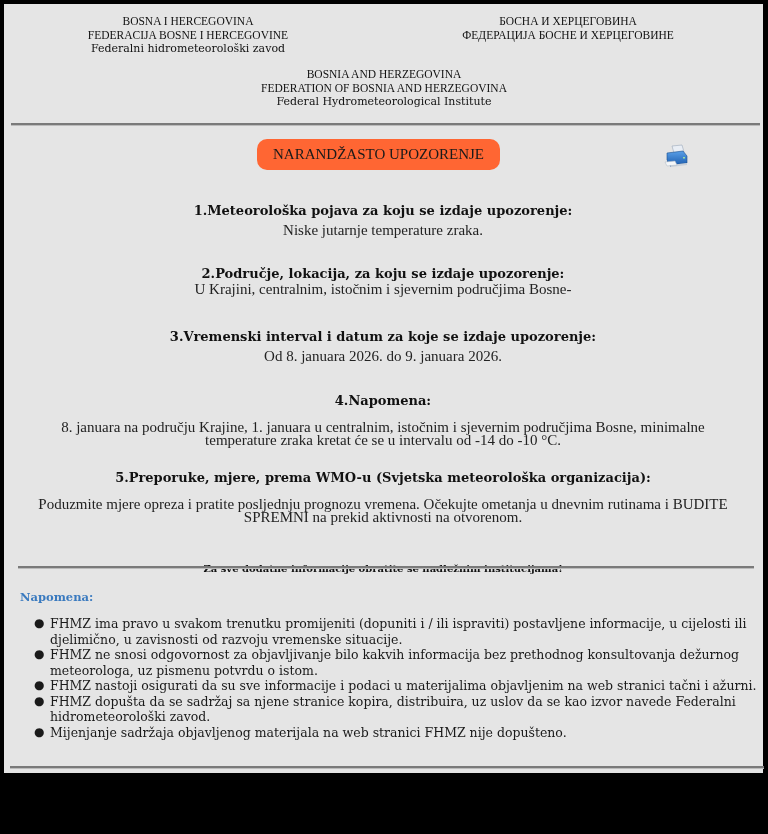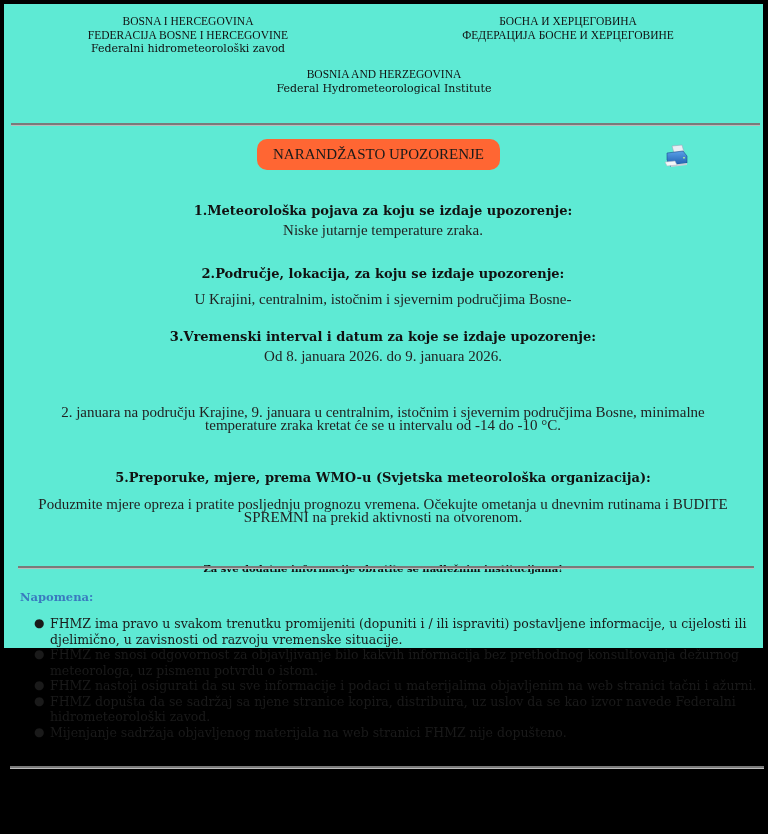--- a/index.html
+++ b/index.html
@@ -6,22 +6,22 @@
   body {
     width: 768px; height: 834px;
     background: #000;
     font-family: "DejaVu Serif", "Liberation Serif", serif;
     color: #222;
     overflow: hidden;
   }
   .page {
     position: absolute;
     left: 4px; top: 4px;
-    width: 759px; height: 644px;
-    background: #5eead4;
+    width: 759px; height: 769px;
+    background: #e5e5e5;
   }
   .hdr-block {
     position: absolute;
     text-align: center;
     font-size: 11.5px;
     line-height: 13.5px;
     font-family: "Liberation Serif", serif;
     color: #111;
   }
   .hdr-block .bold { font-weight: normal; font-family: "DejaVu Serif", serif; font-size: 11px; }
@@ -123,20 +123,21 @@
     <div class="bold">Federalni hidrometeorološki zavod</div>
   </div>
 
   <div class="hdr-block" id="hdr-cyr">
     <div>БОСНА И ХЕРЦЕГОВИНА</div>
     <div>ФЕДЕРАЦИЈА БОСНЕ И ХЕРЦЕГОВИНЕ</div>
   </div>
 
   <div class="hdr-block" id="hdr-en">
     <div>BOSNIA AND HERZEGOVINA</div>
+    <div>FEDERATION OF BOSNIA AND HERZEGOVINA</div>
     <div class="bold">Federal Hydrometeorological Institute</div>
   </div>
 
   <div class="rule" id="rule1"></div>
 
   <div class="warn-badge" style="background: rgb(255, 102, 51);">NARANDŽASTO UPOZORENJE</div>
 
   <div class="print-btn">
     <svg width="26" height="24" viewBox="0 0 26 24">
       <defs>
@@ -154,30 +155,31 @@
     </svg>
   </div>
 
   <div class="sec" style="top:199px;">
     <div class="sec-title">1.Meteorološka pojava za koju se izdaje upozorenje:</div>
     <div class="sec-body" style="margin-top:6px;">Niske jutarnje temperature zraka.</div>
   </div>
 
   <div class="sec" style="top:262px;">
     <div class="sec-title">2.Područje, lokacija, za koju se izdaje upozorenje:</div>
-    <div class="sec-body" style="margin-top:12px;">U Krajini, centralnim, istočnim i sjevernim područjima Bosne-</div>
+    <div class="sec-body" style="margin-top:2px;">U Krajini, centralnim, istočnim i sjevernim područjima Bosne-</div>
   </div>
 
   <div class="sec" style="top:325px;">
     <div class="sec-title">3.Vremenski interval i datum za koje se izdaje upozorenje:</div>
     <div class="sec-body" style="margin-top:6px;">Od 8. januara 2026. do 9. januara 2026.</div>
   </div>
 
   <div class="sec" style="top:389px;">
-    <div class="sec-body" style="margin-top:13px; padding:0 10px;">2. januara na području Krajine, 9. januara u centralnim, istočnim i sjevernim područjima Bosne, minimalne temperature zraka kretat će se u intervalu od -14 do -10 °C.</div>
+    <div class="sec-title">4.Napomena:</div>
+    <div class="sec-body" style="margin-top:13px; padding:0 10px;">8. januara na području Krajine, 1. januara u centralnim, istočnim i sjevernim područjima Bosne, minimalne temperature zraka kretat će se u intervalu od -14 do -10 °C.</div>
   </div>
 
   <div class="sec" style="top:466px;">
     <div class="sec-title">5.Preporuke, mjere, prema WMO-u (Svjetska meteorološka organizacija):</div>
     <div class="sec-body" style="margin-top:13px; padding:0 14px;">Poduzmite mjere opreza i pratite posljednju prognozu vremena. Očekujte ometanja u dnevnim rutinama i BUDITE SPREMNI na prekid aktivnosti na otvorenom.</div>
     <div class="cta">Za sve dodatne informacije obratite se nadležnim institucijama!</div>
   </div>
 
   <div class="rule" id="rule2"></div>
 

